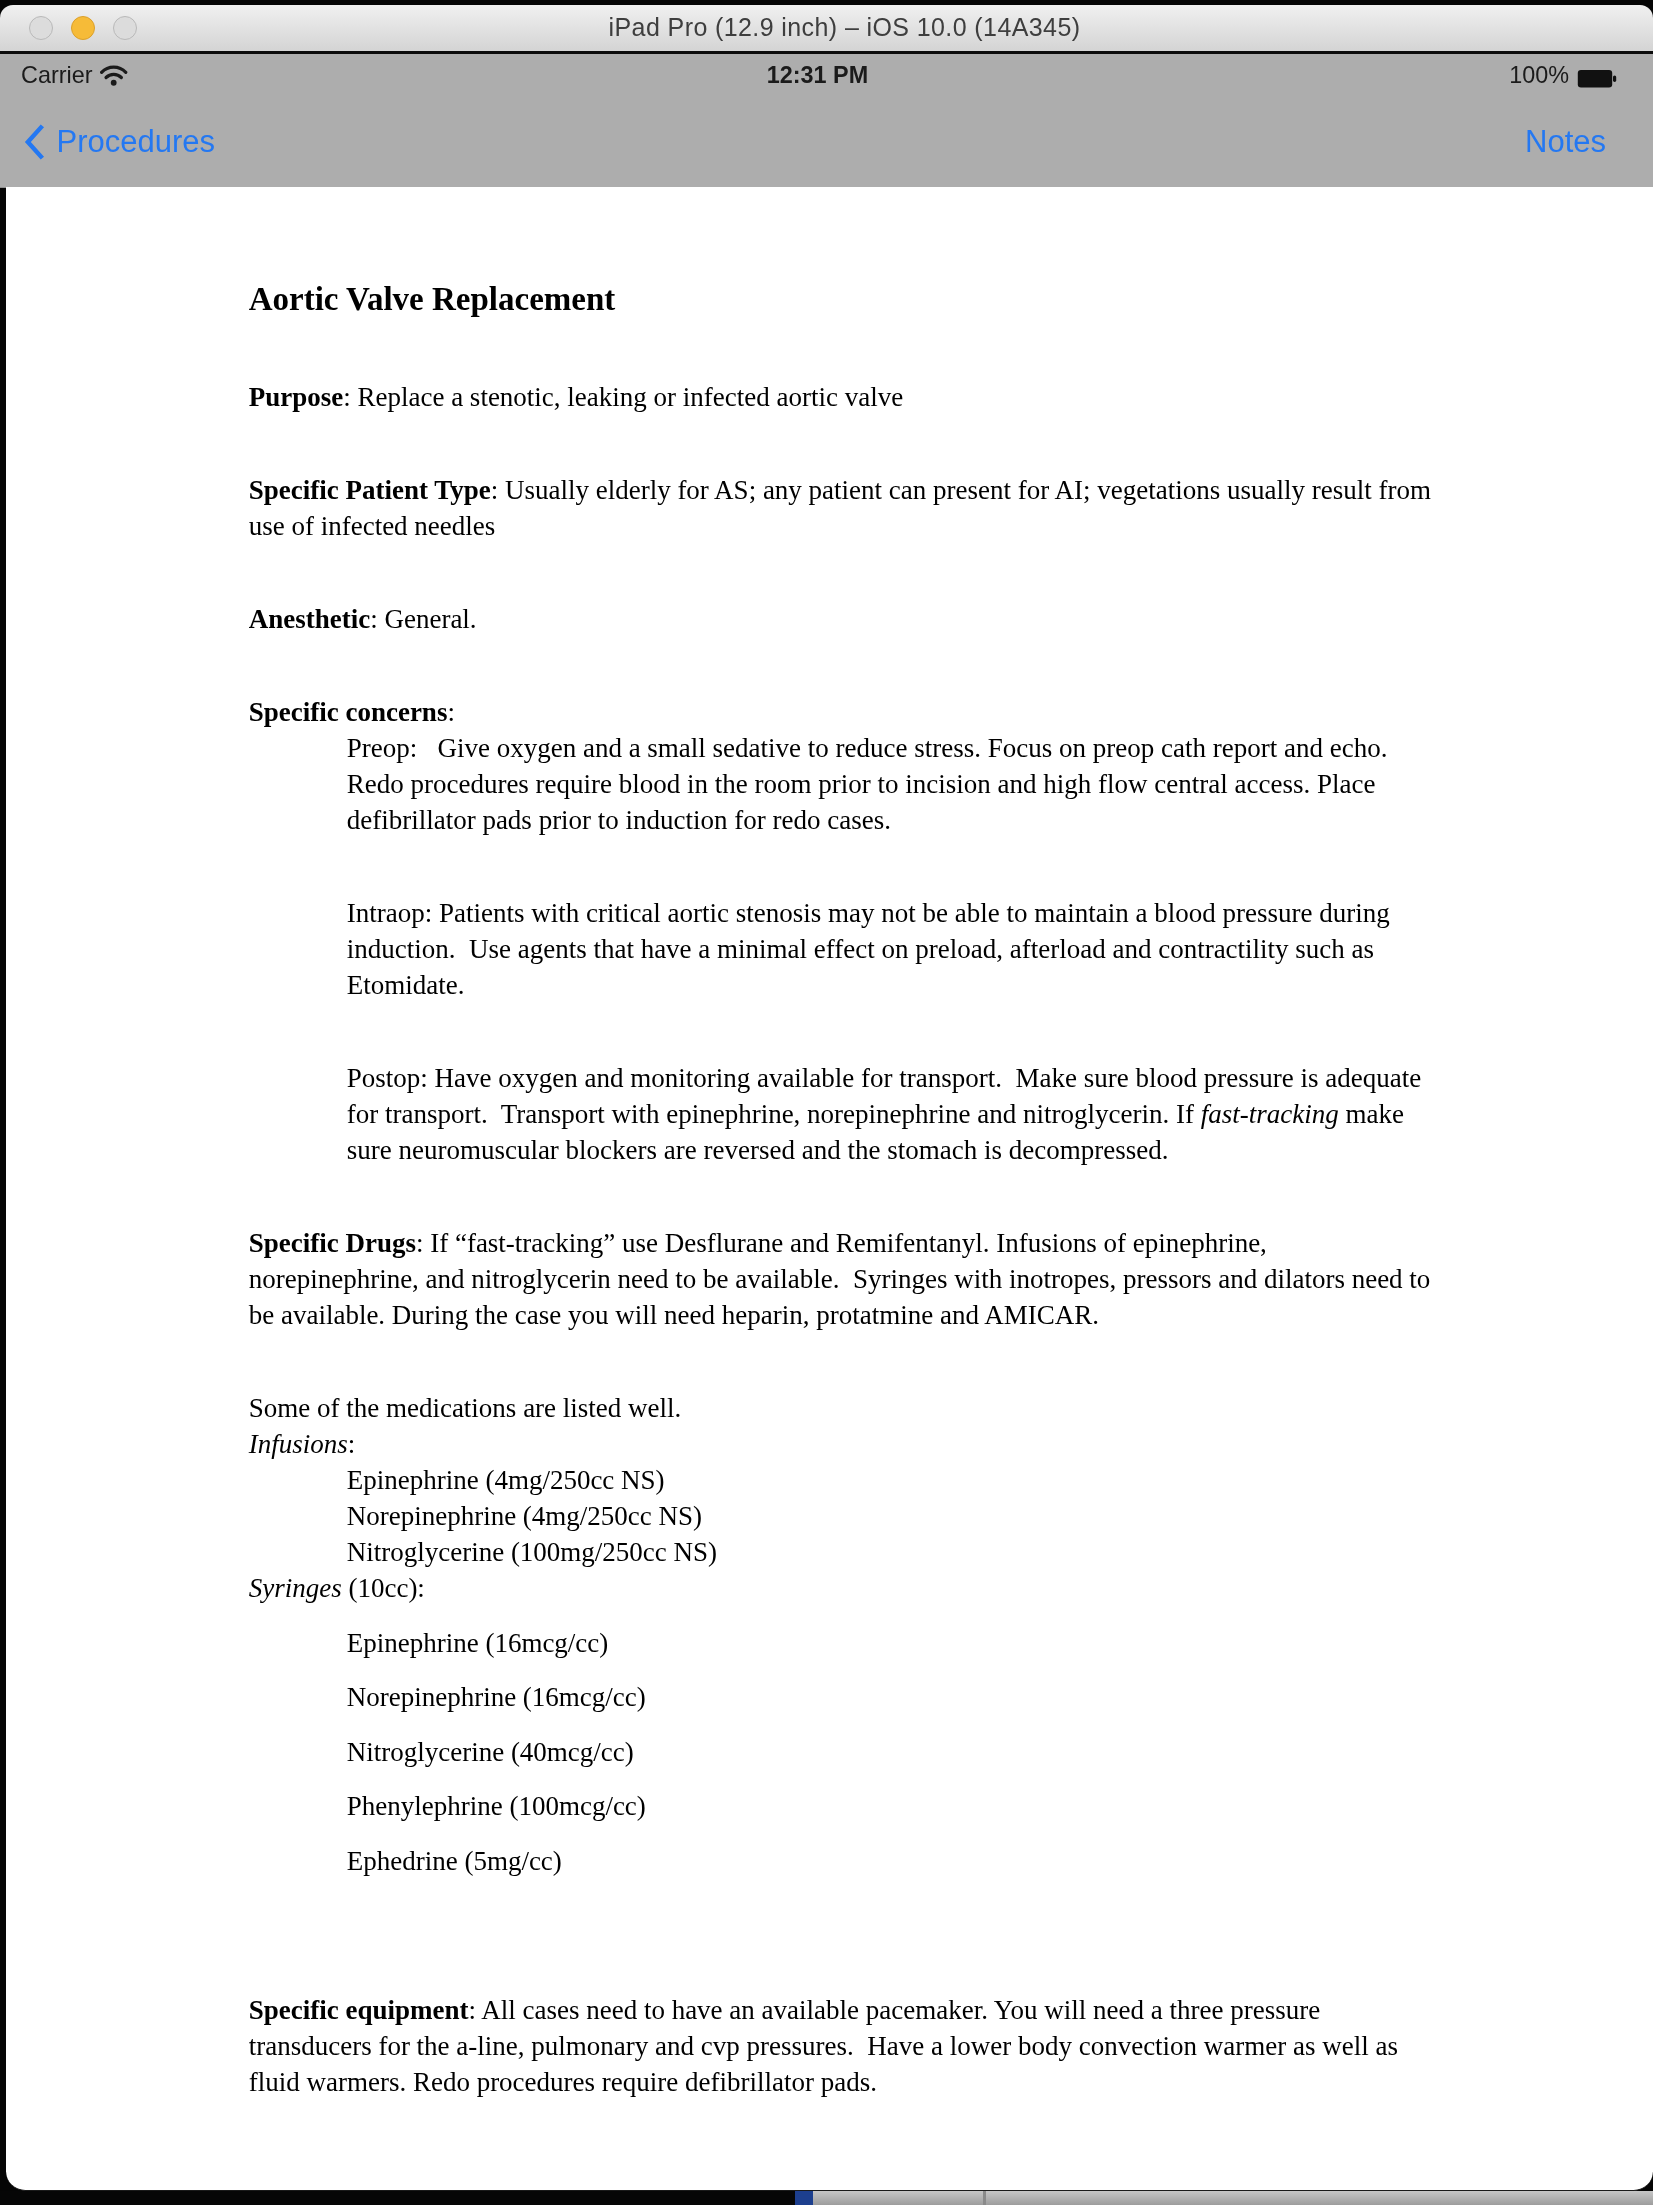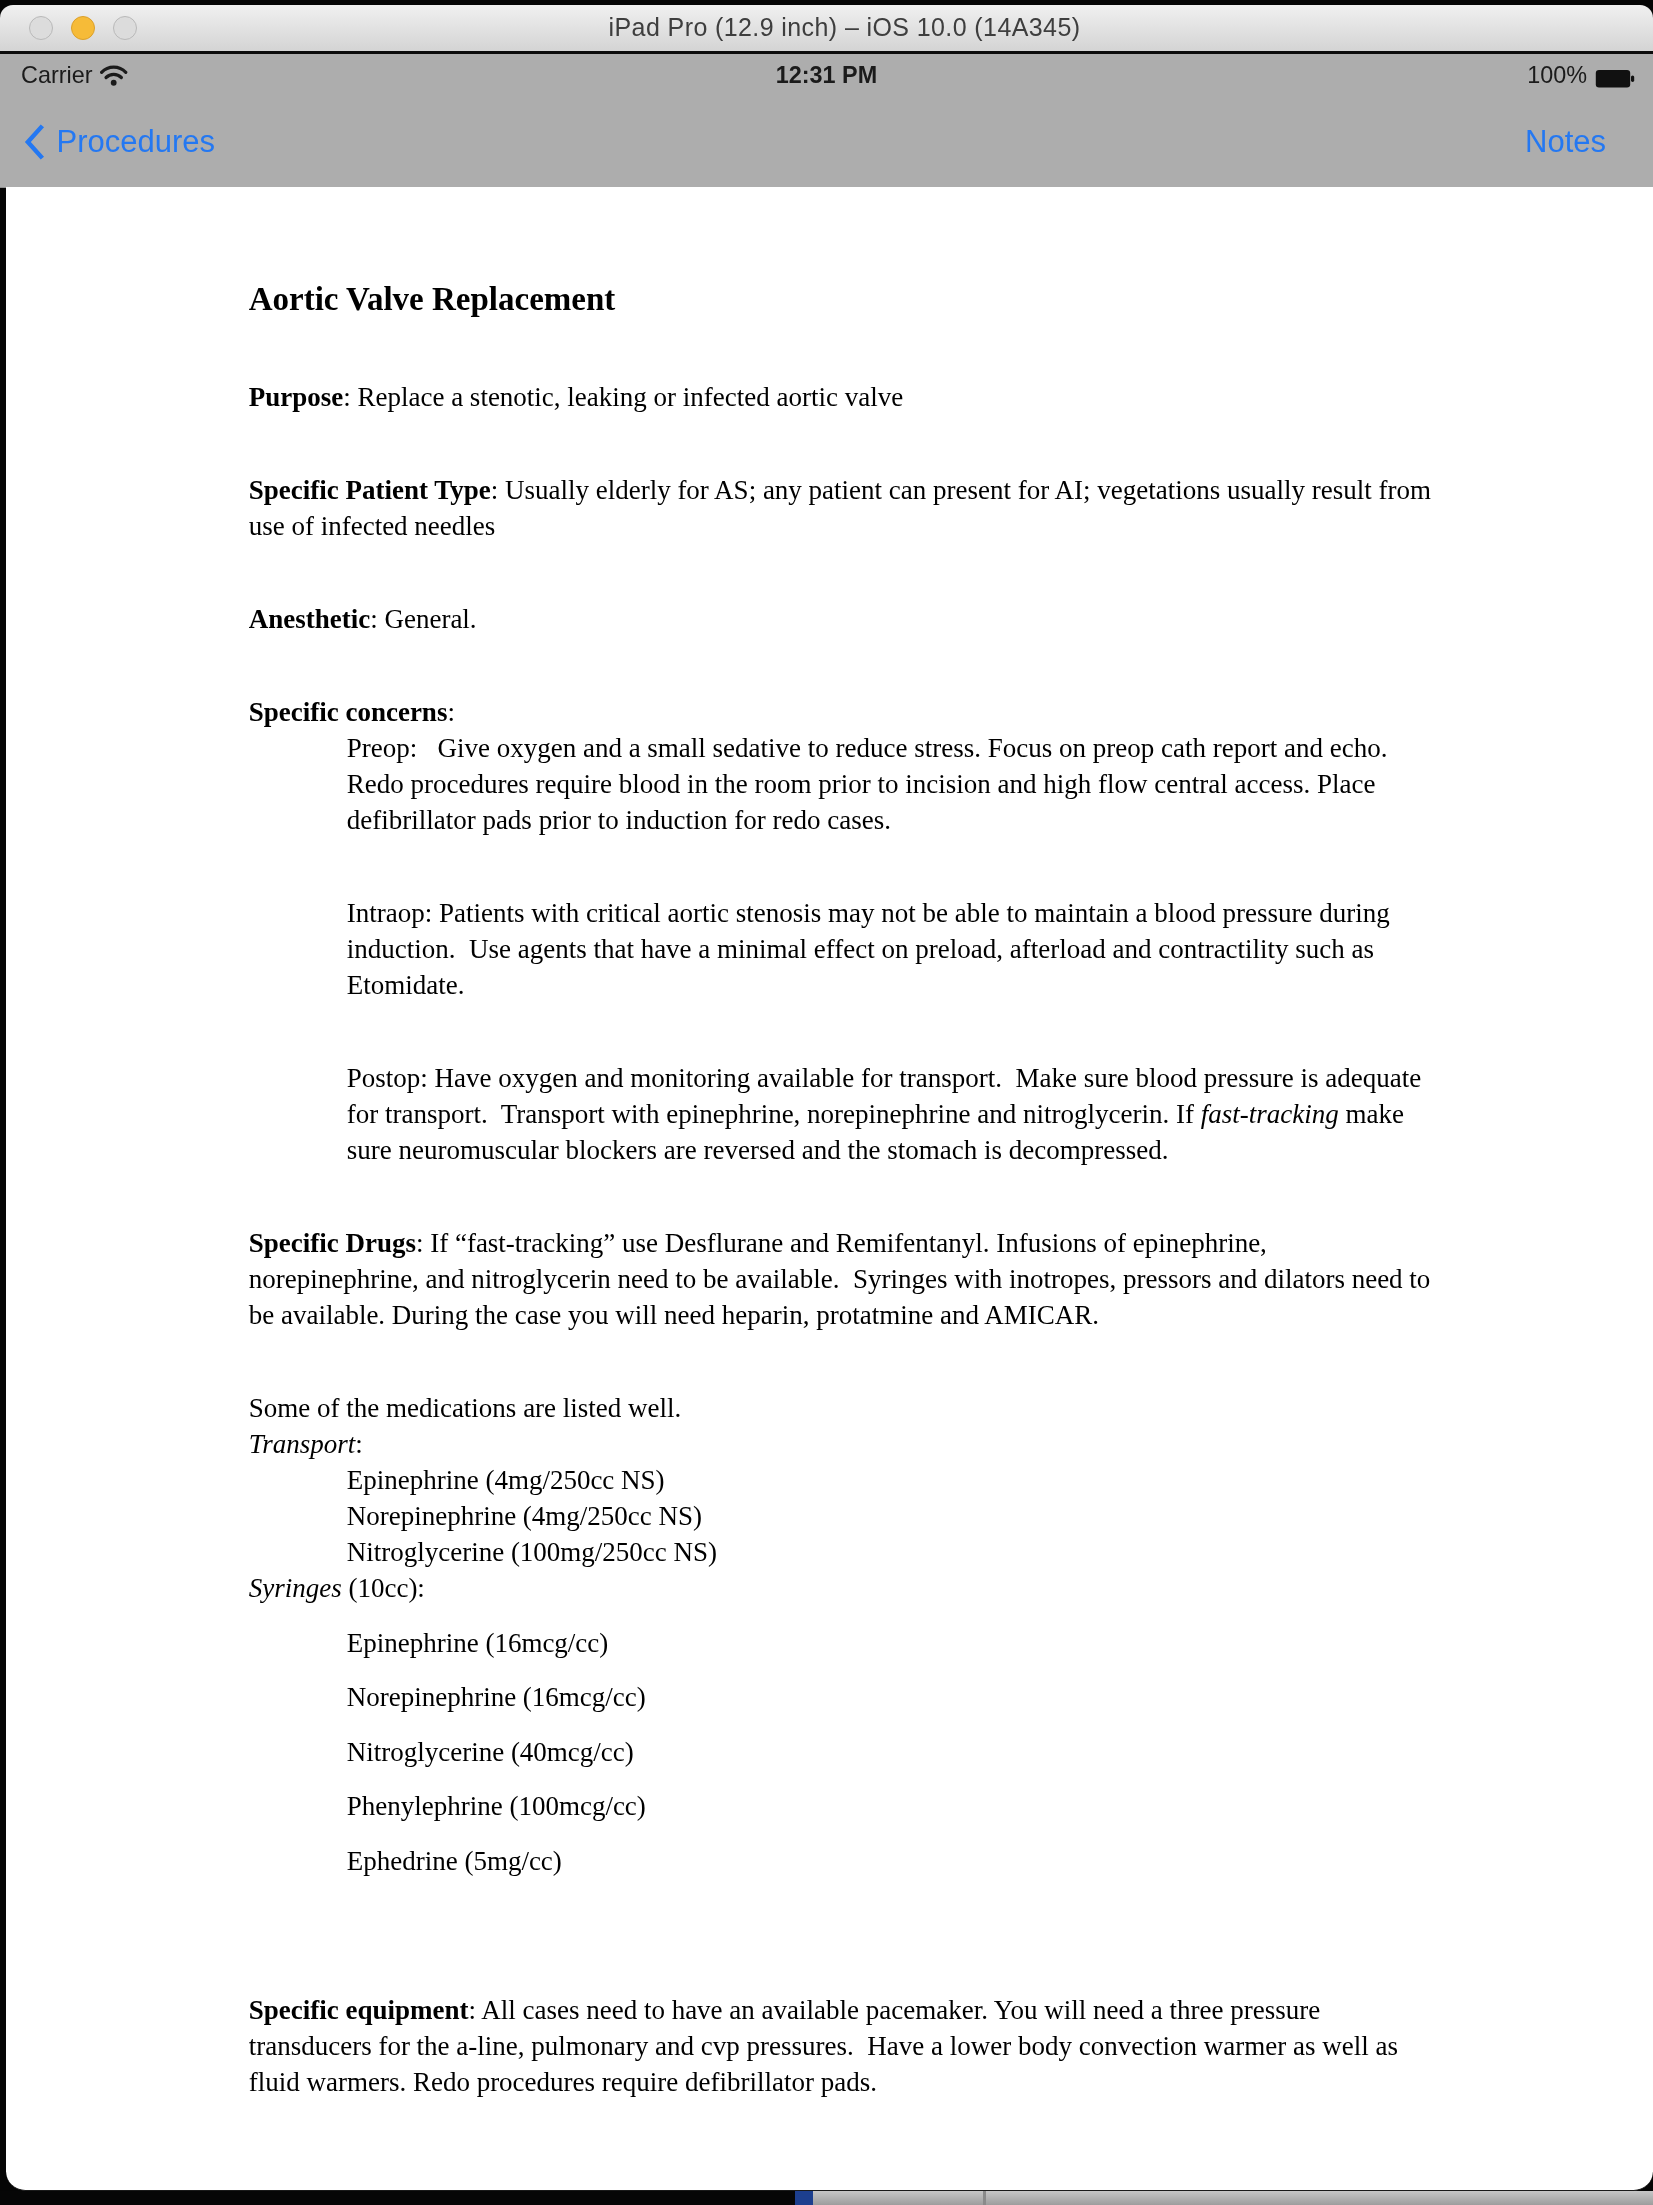--- a/index.html
+++ b/index.html
@@ -19,21 +19,21 @@
   .tl { width:24px; height:24px; border-radius:50%; box-sizing:border-box; }
   .tl.gray { background:#dcdcdc; border:1.6px solid #b9b9b9; }
   .tl.yellow { background:#F6BB38; border:1.6px solid #DBA02C; }
   .mac-title { font-size:25px; color:#3e3e3e; font-weight:500; letter-spacing:0.4px; }
   
   .ios-chrome {
     position:absolute; top:54px; left:0; right:0; height:133px;
     background:#ADADAD; border-bottom:1.6px solid #8f8f8f;
   }
   .statusbar {
-    position:absolute; top:0; left:0; right:0; height:42px;
+    position:absolute; top:0; left:0; right:18px; height:42px;
     display:flex; align-items:center; color:#1b1b1b; font-size:23.4px;
   }
   .status-left { position:absolute; left:21px; display:flex; align-items:center; gap:8px; }
   .status-center { position:absolute; left:0; right:0; text-align:center; font-weight:bold; }
   .status-right { position:absolute; right:18px; display:flex; align-items:flex-end; gap:8px; }
   .navbar { position:absolute; top:42px; left:0; right:0; bottom:0; }
   .back-btn {
     position:absolute; left:22.6px; top:50%; transform:translateY(-50%);
     display:flex; align-items:center; gap:11.3px; cursor:pointer;
   }
@@ -116,21 +116,21 @@
         <p class="blk doc-title"><span class="b">Aortic Valve Replacement</span></p>
         <p class="blk gap-section"><span class="b">Purpose</span><span>: Replace a stenotic, leaking or infected aortic valve</span></p>
         <p class="blk gap-section"><span class="b">Specific Patient Type</span><span>: Usually elderly for AS; any patient can present for AI; vegetations usually result from use of infected needles</span></p>
         <p class="blk gap-section"><span class="b">Anesthetic</span><span>: General.</span></p>
         <p class="blk gap-section"><span class="b">Specific concerns</span><span>:</span></p>
         <p class="blk indent-1"><span>Preop:   Give oxygen and a small sedative to reduce stress. Focus on preop cath report and echo.   Redo procedures require blood in the room prior to incision and high flow central access. Place defibrillator pads prior to induction for redo cases.</span></p>
         <p class="blk indent-1 gap-section"><span>Intraop: Patients with critical aortic stenosis may not be able to maintain a blood pressure during induction.  Use agents that have a minimal effect on preload, afterload and contractility such as Etomidate.</span></p>
         <p class="blk indent-1 gap-section"><span>Postop: Have oxygen and monitoring available for transport.  Make sure blood pressure is adequate for transport.  Transport with epinephrine, norepinephrine and nitroglycerin. If </span><span class="i">fast-tracking</span><span> make sure neuromuscular blockers are reversed and the stomach is decompressed.</span></p>
         <p class="blk gap-section"><span class="b">Specific Drugs</span><span>: If “fast-tracking” use Desflurane and Remifentanyl. Infusions of epinephrine, norepinephrine, and nitroglycerin need to be available.  Syringes with inotropes, pressors and dilators need to be available. During the case you will need heparin, protatmine and AMICAR.</span></p>
         <p class="blk gap-section"><span>Some of the medications are listed well.</span></p>
-        <p class="blk"><span class="i">Transport</span><span>:</span></p>
+        <p class="blk"><span class="i">Infusions</span><span>:</span></p>
         <p class="blk indent-1"><span>Epinephrine (4mg/250cc NS)</span></p>
         <p class="blk indent-1"><span>Norepinephrine (4mg/250cc NS)</span></p>
         <p class="blk indent-1"><span>Nitroglycerine (100mg/250cc NS)</span></p>
         <p class="blk"><span class="i">Syringes</span><span> (10cc):</span></p>
         <p class="blk indent-1 gap-item"><span>Epinephrine (16mcg/cc)</span></p>
         <p class="blk indent-1 gap-item"><span>Norepinephrine (16mcg/cc)</span></p>
         <p class="blk indent-1 gap-item"><span>Nitroglycerine (40mcg/cc)</span></p>
         <p class="blk indent-1 gap-item"><span>Phenylephrine (100mcg/cc)</span></p>
         <p class="blk indent-1 gap-item"><span>Ephedrine (5mg/cc)</span></p>
         <p class="blk gap-big"><span class="b">Specific equipment</span><span>: All cases need to have an available pacemaker. You will need a three pressure transducers for the a-line, pulmonary and cvp pressures.  Have a lower body convection warmer as well as fluid warmers. Redo procedures require defibrillator pads.</span></p>

